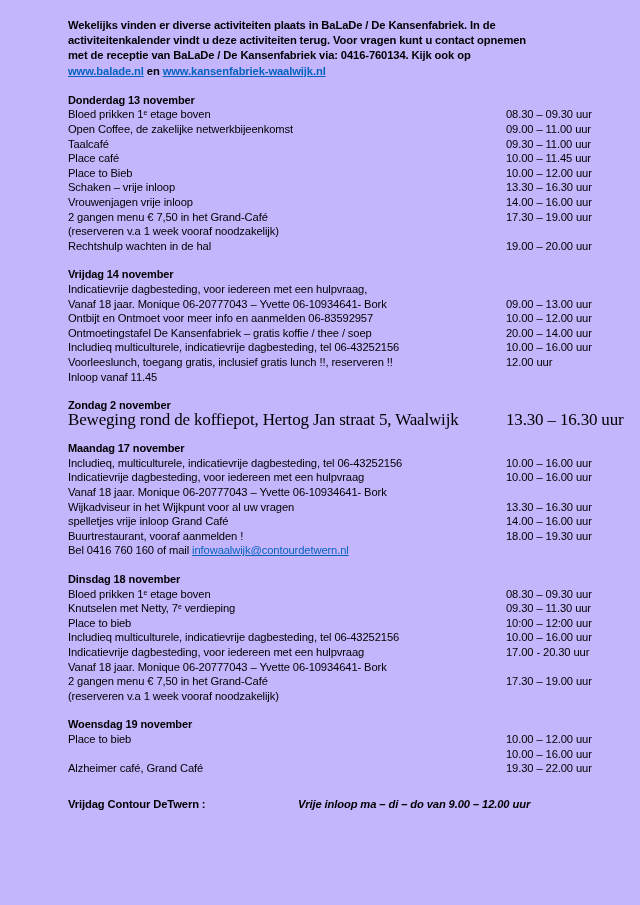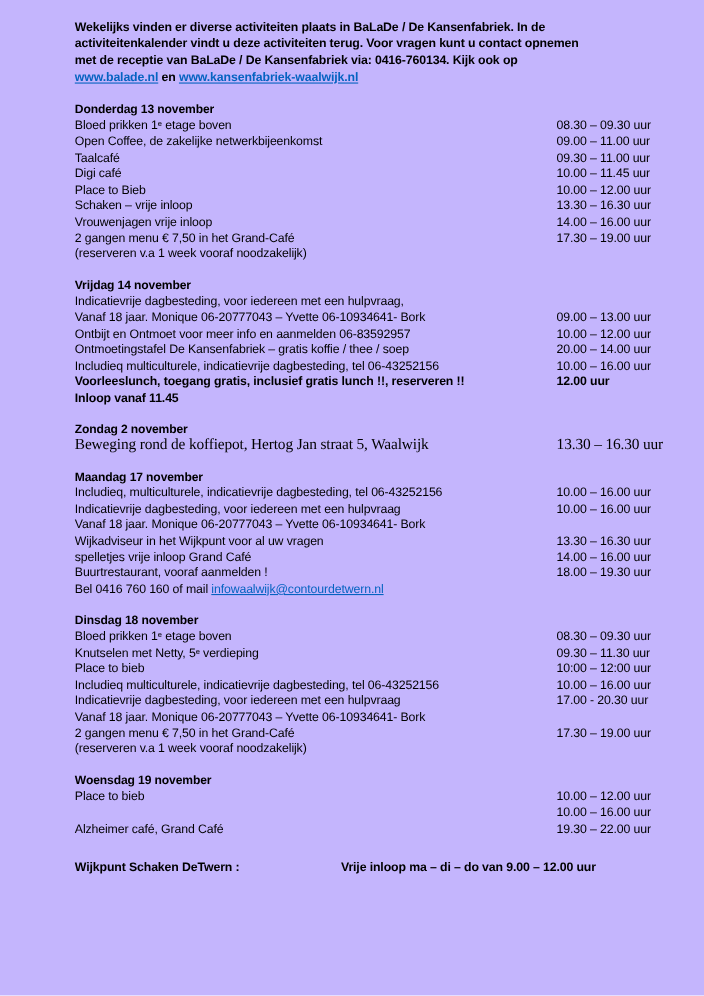--- a/index.html
+++ b/index.html
@@ -62,25 +62,25 @@
   }
   .row .time {
     position: absolute;
     left: 390px;
     top: 0;
     white-space: nowrap;
     margin-left: 48px;
   }
   .row.bold,
   .row.bold .time {
-    font-weight: bold;
+    font-weight: normal;
   }
   .row.serif {
     font-family: "Liberation Serif", serif;
-    font-size: 14px;
+    font-size: 17px;
   }
   .row.serif .time {
     font-family: "Liberation Serif", serif;
   }
   sup {
     font-size: 0.62em;
     vertical-align: 0.42em;
     line-height: 0;
   }
 
@@ -89,43 +89,45 @@
     margin-top: 21px;
     position: relative;
     font-size: 11.2px;
     font-weight: bold;
     line-height: 14.6px;
     letter-spacing: -0.01em;
     white-space: nowrap;
   }
   .footer .footer-right {
     position: absolute;
-    left: 242px;
+    left: 230px;
     top: 0;
+    font-style: italic;
   }
 </style>
 </head>
 <body>
 
 <div class="page">
 
   <p class="intro"><span>Wekelijks vinden er diverse activiteiten plaats in BaLaDe / De Kansenfabriek. In de activiteitenkalender vindt u deze activiteiten terug. Voor vragen kunt u contact opnemen met de receptie van BaLaDe / De Kansenfabriek via: 0416-760134. Kijk ook op </span><a class="link" href="#">www.balade.nl</a><span> en </span><a class="link" href="#">www.kansenfabriek-waalwijk.nl</a></p>
 
   <div id="days-container">
       <div class="day-block">
         <div class="day-title">Donderdag 13 november</div>
         <div class="row"><span class="label"><span>Bloed prikken 1</span><sup>e</sup><span> etage boven</span></span><span class="time">08.30 – 09.30 uur</span></div>
         <div class="row"><span class="label">Open Coffee, de zakelijke netwerkbijeenkomst</span><span class="time">09.00 – 11.00 uur</span></div>
         <div class="row"><span class="label">Taalcafé</span><span class="time">09.30 – 11.00 uur</span></div>
-        <div class="row"><span class="label">Digi café</span><span class="time">10.00 – 11.45 uur</span></div>
+        <div class="row"><span class="label">Place café</span><span class="time">10.00 – 11.45 uur</span></div>
         <div class="row"><span class="label">Place to Bieb</span><span class="time">10.00 – 12.00 uur</span></div>
         <div class="row"><span class="label">Schaken – vrije inloop</span><span class="time">13.30 – 16.30 uur</span></div>
         <div class="row"><span class="label">Vrouwenjagen vrije inloop</span><span class="time">14.00 – 16.00 uur</span></div>
         <div class="row"><span class="label">2 gangen menu € 7,50  in het Grand-Café</span><span class="time">17.30 – 19.00 uur</span></div>
         <div class="row"><span class="label">(reserveren v.a 1 week vooraf noodzakelijk)</span></div>
+        <div class="row"><span class="label">Rechtshulp wachten in de hal</span><span class="time">19.00 – 20.00 uur</span></div>
       </div>
       <div class="day-block">
         <div class="day-title">Vrijdag 14 november</div>
         <div class="row"><span class="label">Indicatievrije dagbesteding, voor iedereen met een hulpvraag,</span></div>
         <div class="row"><span class="label">Vanaf 18 jaar. Monique 06-20777043 – Yvette 06-10934641- Bork</span><span class="time">09.00 – 13.00 uur</span></div>
         <div class="row"><span class="label">Ontbijt en Ontmoet voor meer info en aanmelden 06-83592957</span><span class="time">10.00 – 12.00 uur</span></div>
         <div class="row"><span class="label">Ontmoetingstafel De Kansenfabriek – gratis koffie / thee / soep</span><span class="time">20.00 – 14.00 uur</span></div>
         <div class="row"><span class="label">Includieq multiculturele, indicatievrije dagbesteding, tel 06-43252156</span><span class="time">10.00 – 16.00 uur</span></div>
         <div class="row bold"><span class="label">Voorleeslunch, toegang gratis, inclusief gratis lunch !!, reserveren !!</span><span class="time">12.00 uur</span></div>
         <div class="row bold"><span class="label">Inloop vanaf 11.45</span></div>
@@ -140,34 +142,34 @@
         <div class="row"><span class="label">Indicatievrije dagbesteding, voor iedereen met een hulpvraag</span><span class="time">10.00 – 16.00 uur</span></div>
         <div class="row"><span class="label">Vanaf 18 jaar. Monique 06-20777043 – Yvette 06-10934641- Bork</span></div>
         <div class="row"><span class="label">Wijkadviseur in het Wijkpunt voor al uw vragen</span><span class="time">13.30 – 16.30 uur</span></div>
         <div class="row"><span class="label">spelletjes vrije inloop Grand Café</span><span class="time">14.00 – 16.00 uur</span></div>
         <div class="row"><span class="label">Buurtrestaurant, vooraf aanmelden !</span><span class="time">18.00 – 19.30 uur</span></div>
         <div class="row"><span class="label"><span>Bel 0416 760 160 of mail </span><a class="link" href="#">infowaalwijk@contourdetwern.nl</a></span></div>
       </div>
       <div class="day-block">
         <div class="day-title">Dinsdag 18 november</div>
         <div class="row"><span class="label"><span>Bloed prikken 1</span><sup>e</sup><span> etage boven</span></span><span class="time">08.30 – 09.30 uur</span></div>
-        <div class="row"><span class="label"><span>Knutselen met Netty, 5</span><sup>e</sup><span> verdieping</span></span><span class="time">09.30 – 11.30 uur</span></div>
+        <div class="row"><span class="label"><span>Knutselen met Netty, 7</span><sup>e</sup><span> verdieping</span></span><span class="time">09.30 – 11.30 uur</span></div>
         <div class="row"><span class="label">Place to bieb</span><span class="time">10:00 – 12:00 uur</span></div>
         <div class="row"><span class="label">Includieq multiculturele, indicatievrije dagbesteding, tel 06-43252156</span><span class="time">10.00 – 16.00 uur</span></div>
         <div class="row"><span class="label">Indicatievrije dagbesteding, voor iedereen met een hulpvraag</span><span class="time">17.00 - 20.30 uur</span></div>
         <div class="row"><span class="label">Vanaf 18 jaar. Monique 06-20777043 – Yvette 06-10934641- Bork</span></div>
         <div class="row"><span class="label">2 gangen menu € 7,50  in het Grand-Café</span><span class="time">17.30 – 19.00 uur</span></div>
         <div class="row"><span class="label">(reserveren v.a 1 week vooraf noodzakelijk)</span></div>
       </div>
       <div class="day-block">
         <div class="day-title">Woensdag 19 november</div>
         <div class="row"><span class="label">Place to bieb</span><span class="time">10.00 – 12.00 uur</span></div>
         <div class="row"><span class="time">10.00 – 16.00 uur</span></div>
         <div class="row"><span class="label">Alzheimer café, Grand Café</span><span class="time">19.30 – 22.00 uur</span></div>
       </div>
     </div>
 
   <div class="footer">
-    <span>Wijkpunt Schaken DeTwern :</span>
+    <span>Vrijdag Contour DeTwern :</span>
     <span class="footer-right">Vrije inloop ma – di – do van 9.00 – 12.00 uur</span>
   </div>
 
 </div>
 
 </body></html>

